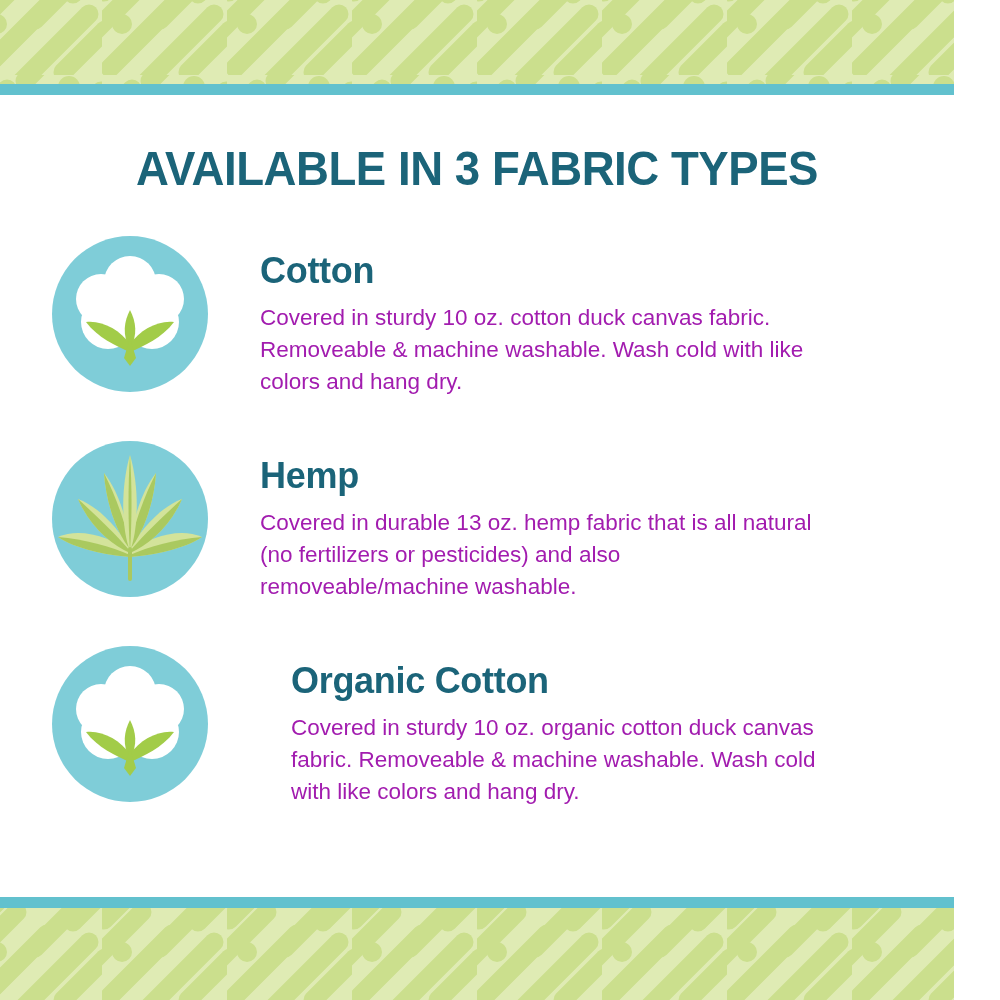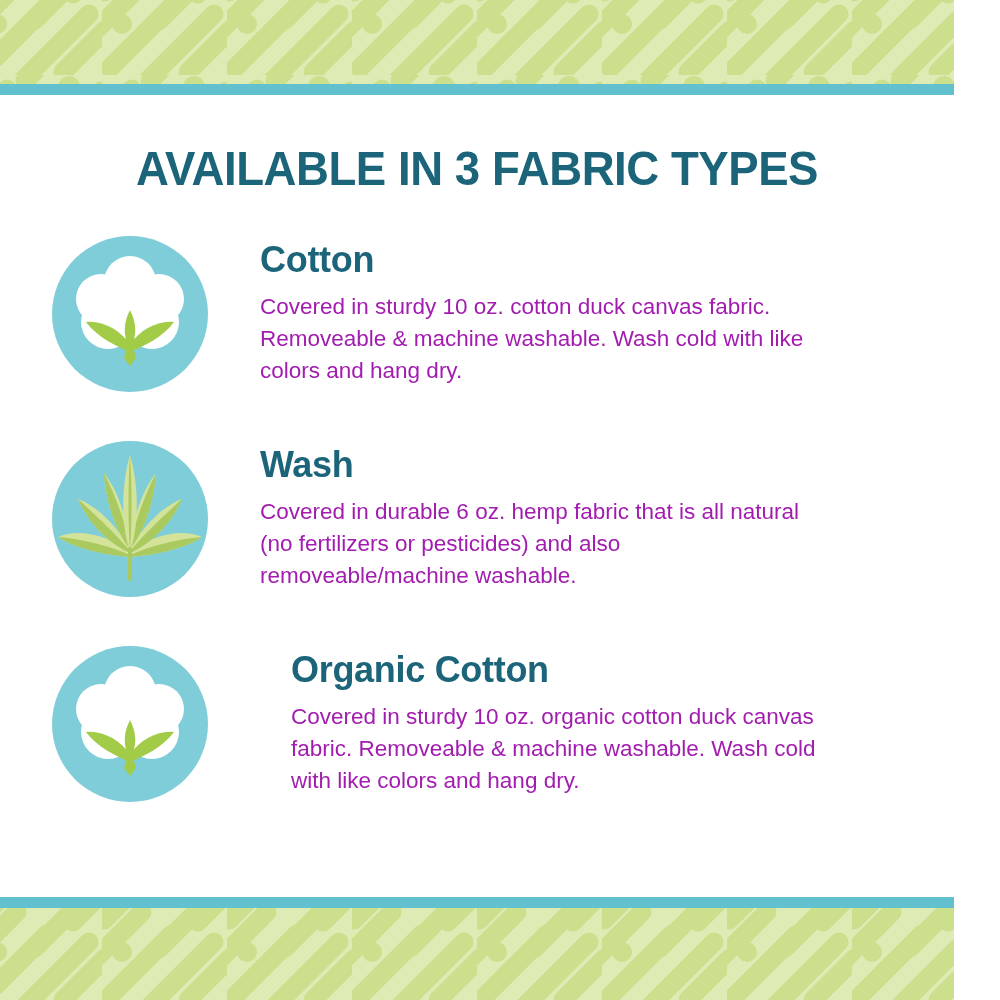--- a/index.html
+++ b/index.html
@@ -73,21 +73,21 @@
   }
 
   .rows {
     position: absolute;
     left: 0; right: 0;
     top: 135px;
   }
 
   .fabric-row {
     display: flex;
-    align-items: center;
+    align-items: flex-end;
     margin-bottom: 37px;
   }
   .fabric-row:last-child { margin-bottom: 0; gap: 31px; }
 
   .icon-cell {
     flex: 0 0 auto;
     width: 260px;
     display: flex;
     justify-content: center;
     padding-top: 4px;
@@ -211,22 +211,22 @@
 
                 <path d="M80 112 C 72 92, 70 50, 80 16 C 90 50, 88 92, 80 112 Z" fill="#d3e39a"></path>
                 <path d="M80 112 C 78 82, 78 46, 80 16 C 82 46, 82 82, 80 112 Z" fill="#aac95f"></path>
 
                 <rect x="78" y="108" width="4" height="34" rx="2" fill="#aac95f"></rect>
               </g>
             </svg>
           </span>
         </div>
         <div class="text-cell">
-          <h2 class="fabric-name">Wash</h2>
-          <p class="fabric-desc">Covered in durable 6 oz. hemp fabric that is all natural (no fertilizers or pesticides) and also removeable/machine washable.</p>
+          <h2 class="fabric-name">Hemp</h2>
+          <p class="fabric-desc">Covered in durable 13 oz. hemp fabric that is all natural (no fertilizers or pesticides) and also removeable/machine washable.</p>
         </div>
       </div>
 
       <div class="fabric-row">
         <div class="icon-cell">
           <span class="fabric-icon">
             <svg width="160" height="160" viewBox="0 0 160 160" aria-hidden="true">
               <circle cx="80" cy="80" r="78" fill="#7fcdd8"></circle>
               <g fill="#ffffff">
                 <circle cx="80" cy="48" r="26"></circle>

